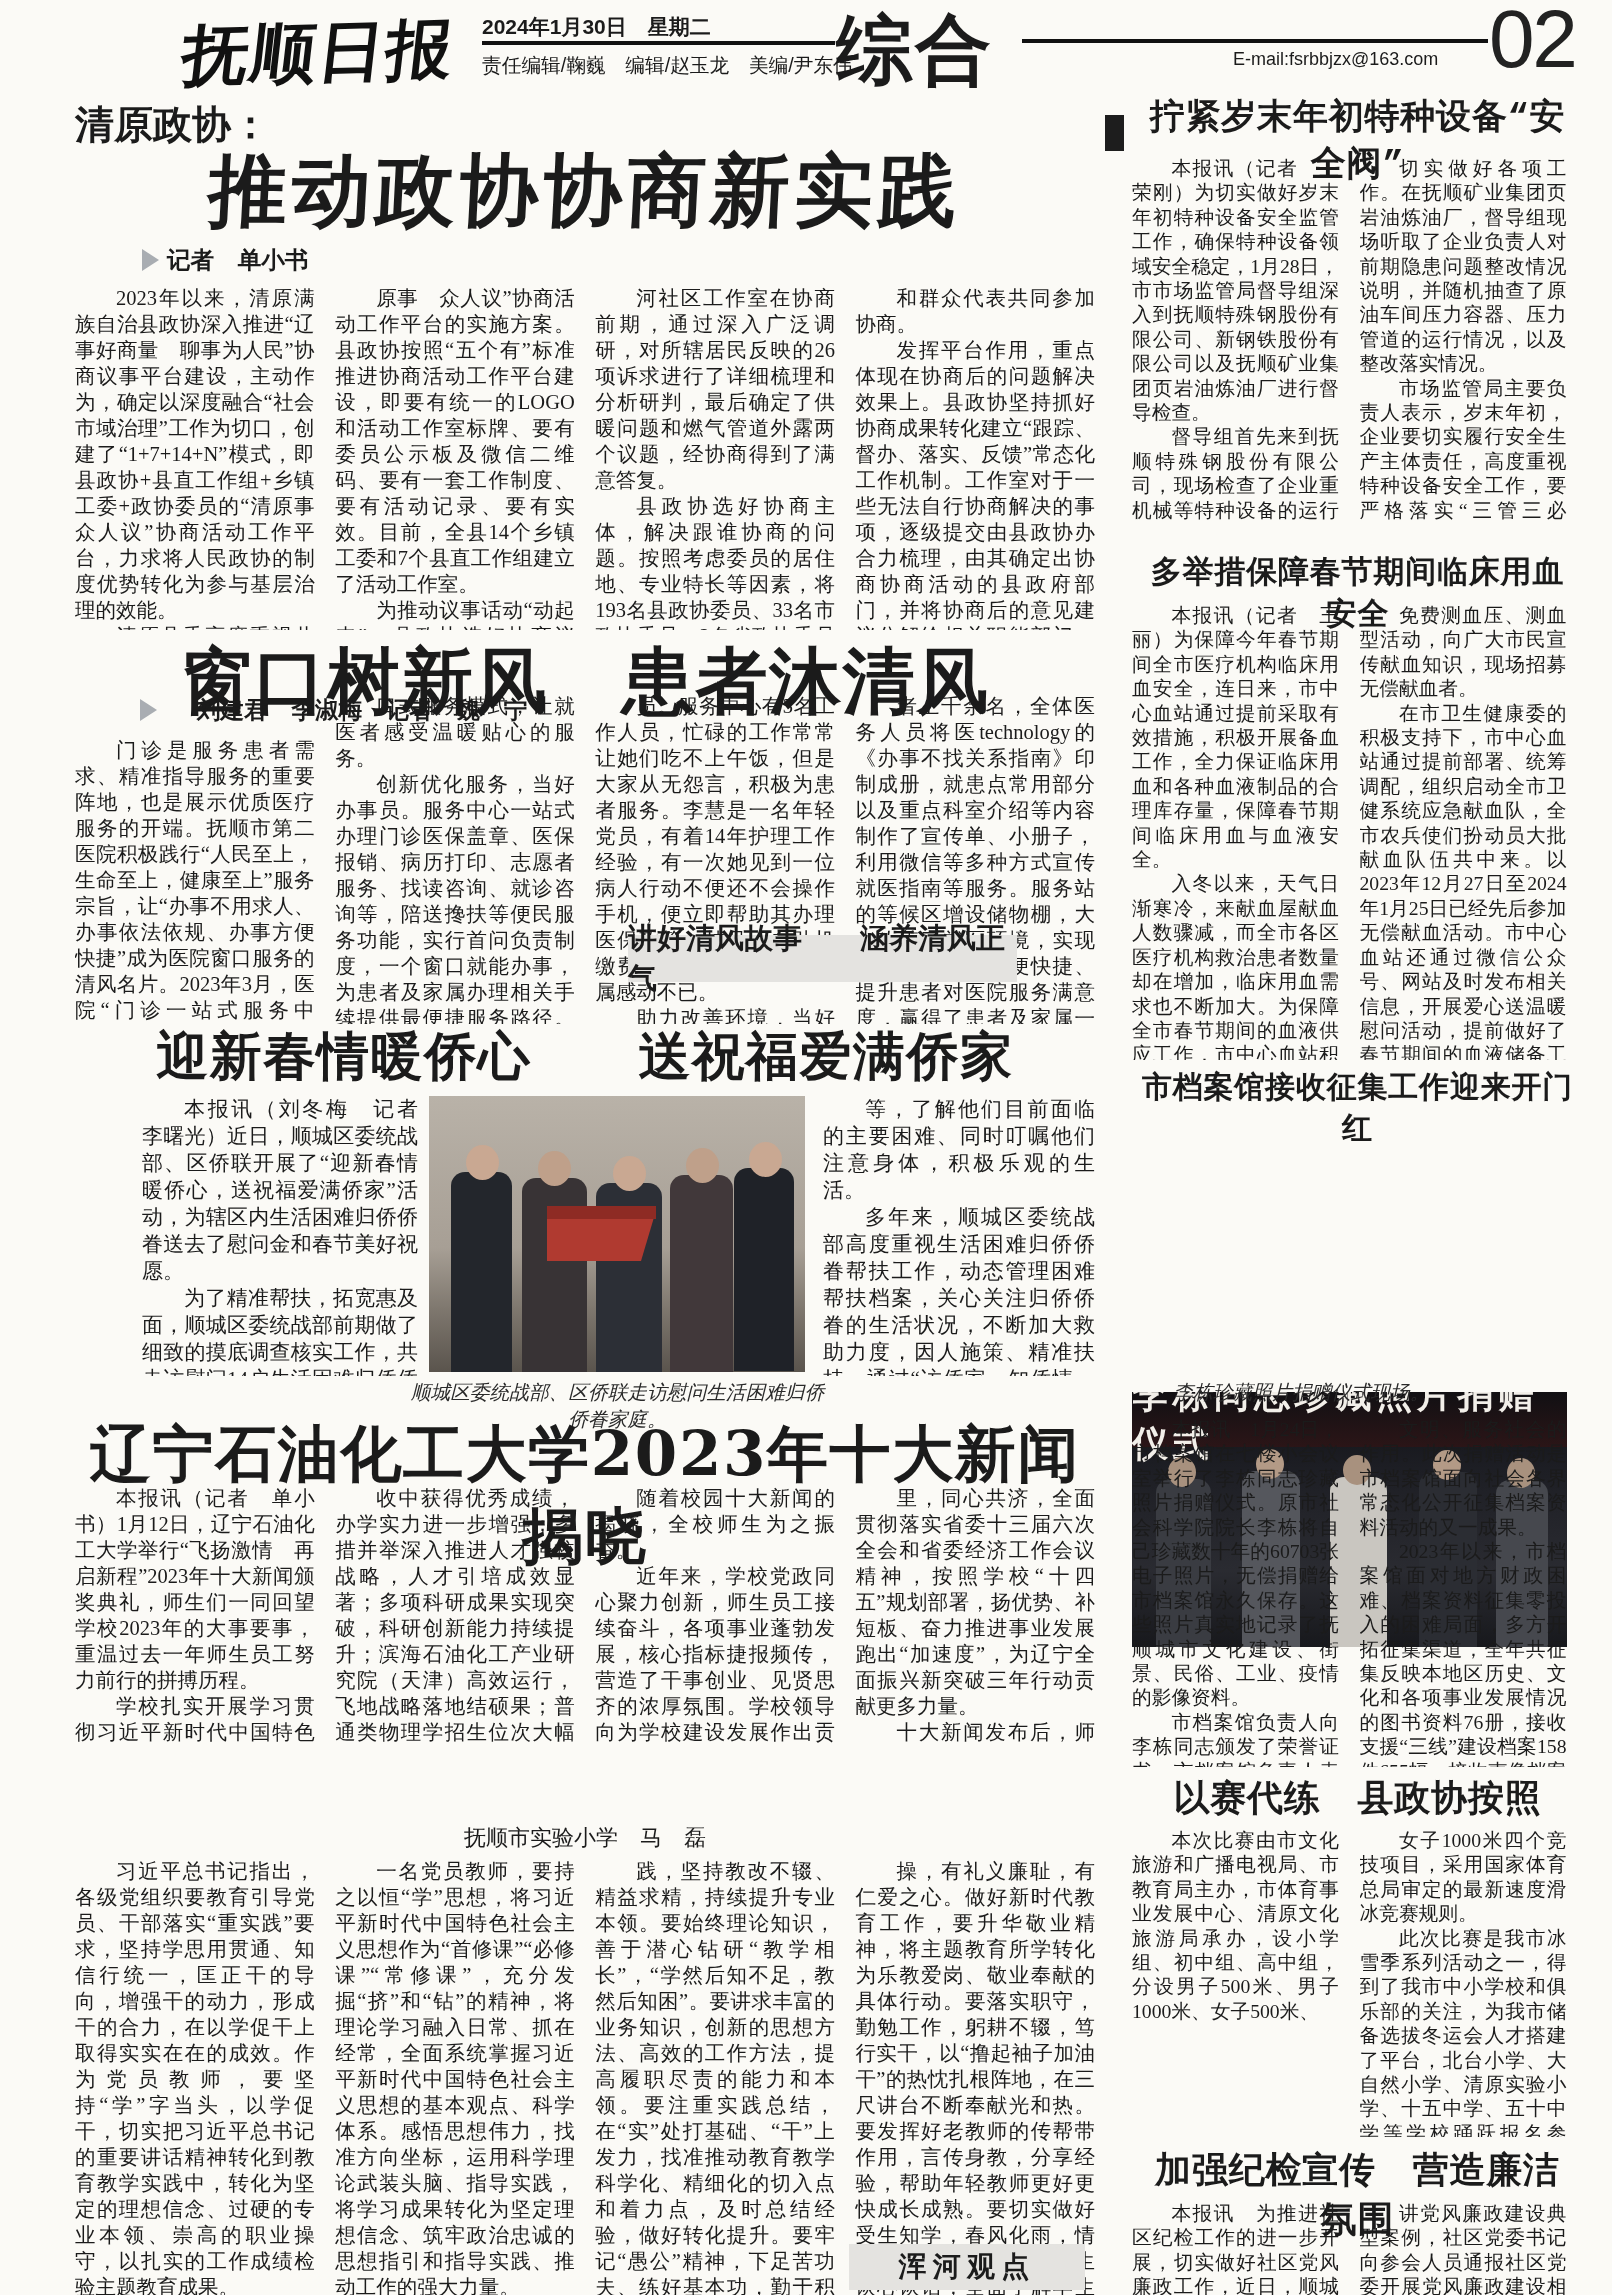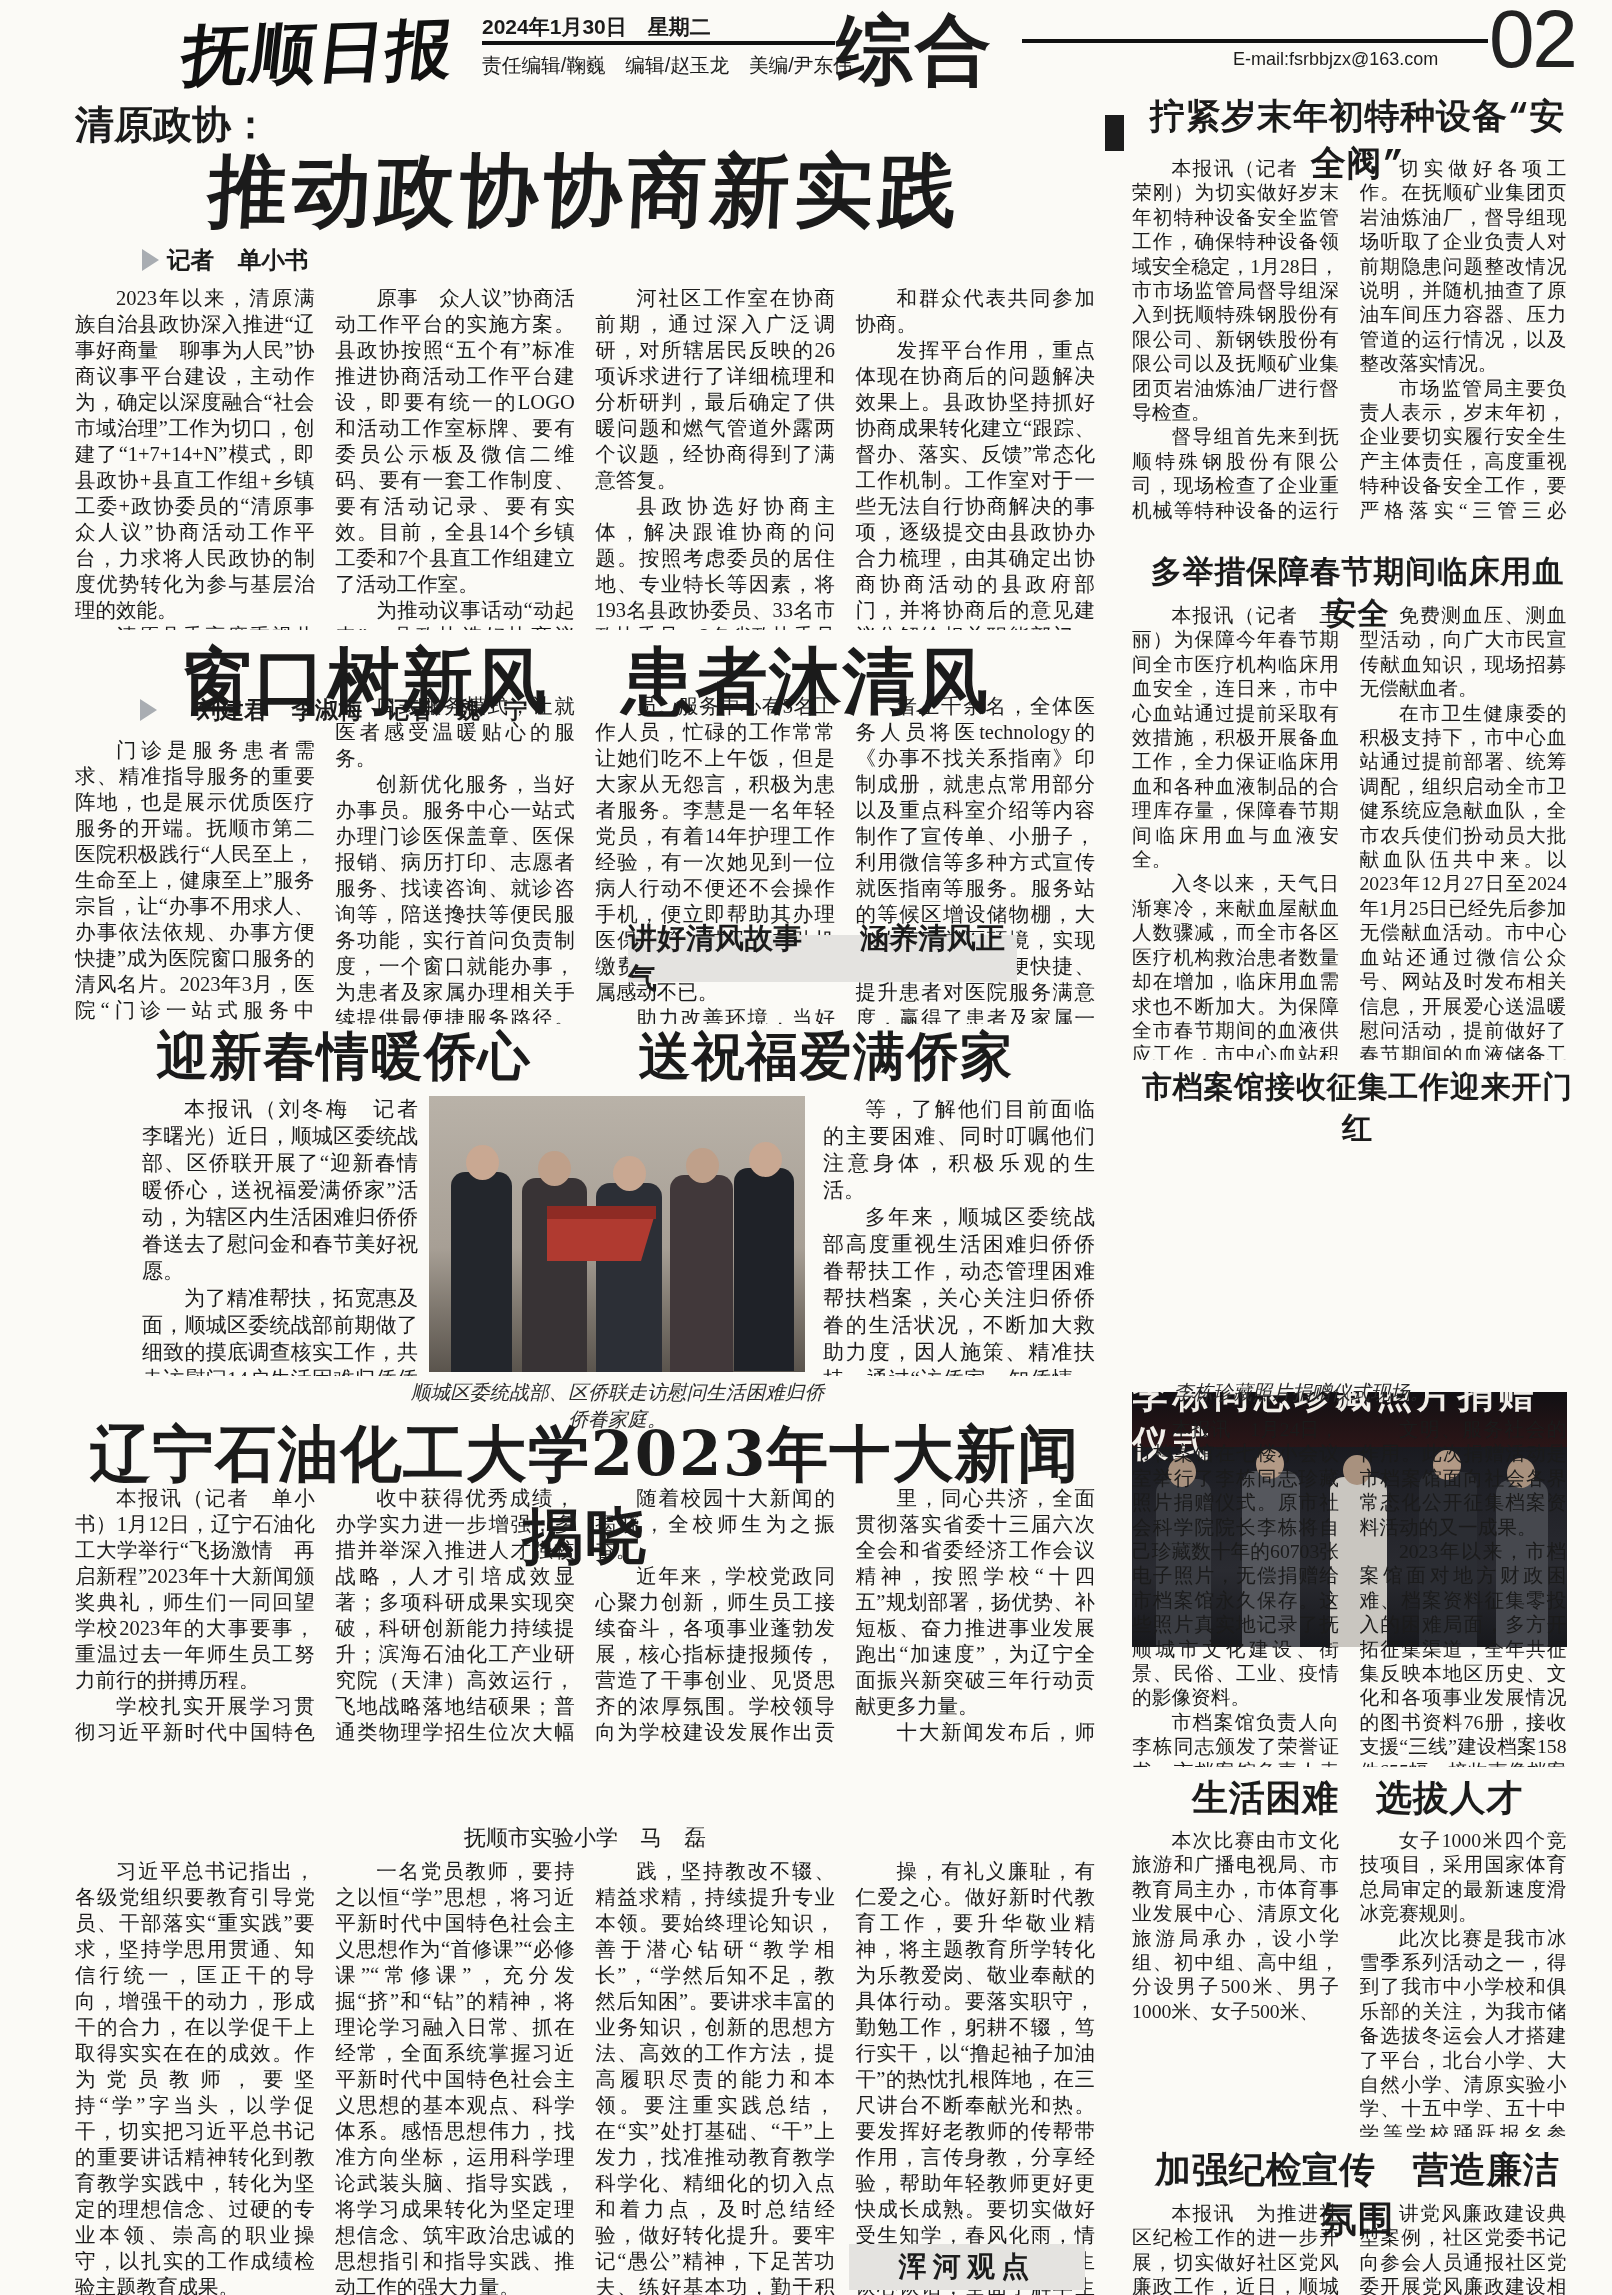--- a/index.html
+++ b/index.html
@@ -213,21 +213,21 @@
     <div class="col" style="width:207px;height:350px;">
         <p>本报讯　1月24日，市档案馆在七楼小会议室举行了李栋同志珍藏照片捐赠仪式。原市社会科学院院长李栋将自己珍藏数十年的60703张电子照片，无偿捐赠给市档案馆永久保存。这些照片真实地记录了抚顺城市文化建设、街景、民俗、工业、疫情的影像资料。</p>
         <p>市档案馆负责人向李栋同志颁发了荣誉证书。市档案馆负责人表示，将完整地保存和利用好这些声像档案资源，深入挖掘其中蕴含的历史价值、社会价值和文化价值，使其更好地发挥档案记录历史、传承</p>
       </div>
     <div class="col" style="width:207px;height:350px;">
         <p>文明、服务社会的作用。此次捐赠活动是市档案馆面向社会各界常态化公开征集档案资料活动的又一成果。</p>
         <p>2023年以来，市档案馆面对地方财政困难、档案资料征集零投入的困难局面，多方开拓征集渠道，全年共征集反映本地区历史、文化和各项事业发展情况的图书资料76册，接收支援“三线”建设档案158件655幅，接收声像档案资料12册、各级政府公报54件……《辽宁日报》《抚顺日报》《抚顺晚报》等报纸合订本1593本。</p>
       </div>
   </div>
 
-  <div class="abs hl-rail" style="left:1132px;top:1774px;width:435px;font-size:36px;">生活困难　选拔人才</div>
+  <div class="abs hl-rail" style="left:1132px;top:1774px;width:435px;font-size:36px;">以赛代练　县政协按照</div>
   <div class="abs cols rail" style="left:1132px;top:1828px;width:435px;height:309px;gap:20.5px;">
     <div class="col" style="width:207px;height:309px;">
         <p>本次比赛由市文化旅游和广播电视局、市教育局主办，市体育事业发展中心、清原文化旅游局承办，设小学组、初中组、高中组，分设男子500米、男子1000米、女子500米、</p>
       </div>
     <div class="col" style="width:207px;height:309px;">
         <p>女子1000米四个竞技项目，采用国家体育总局审定的最新速度滑冰竞赛规则。</p>
         <p>此次比赛是我市冰雪季系列活动之一，得到了我市中小学校和俱乐部的关注，为我市储备选拔冬运会人才搭建了平台，北台小学、大自然小学、清原实验小学、十五中学、五十中学等学校踊跃报名参赛。</p>
       </div>
   </div>
 

